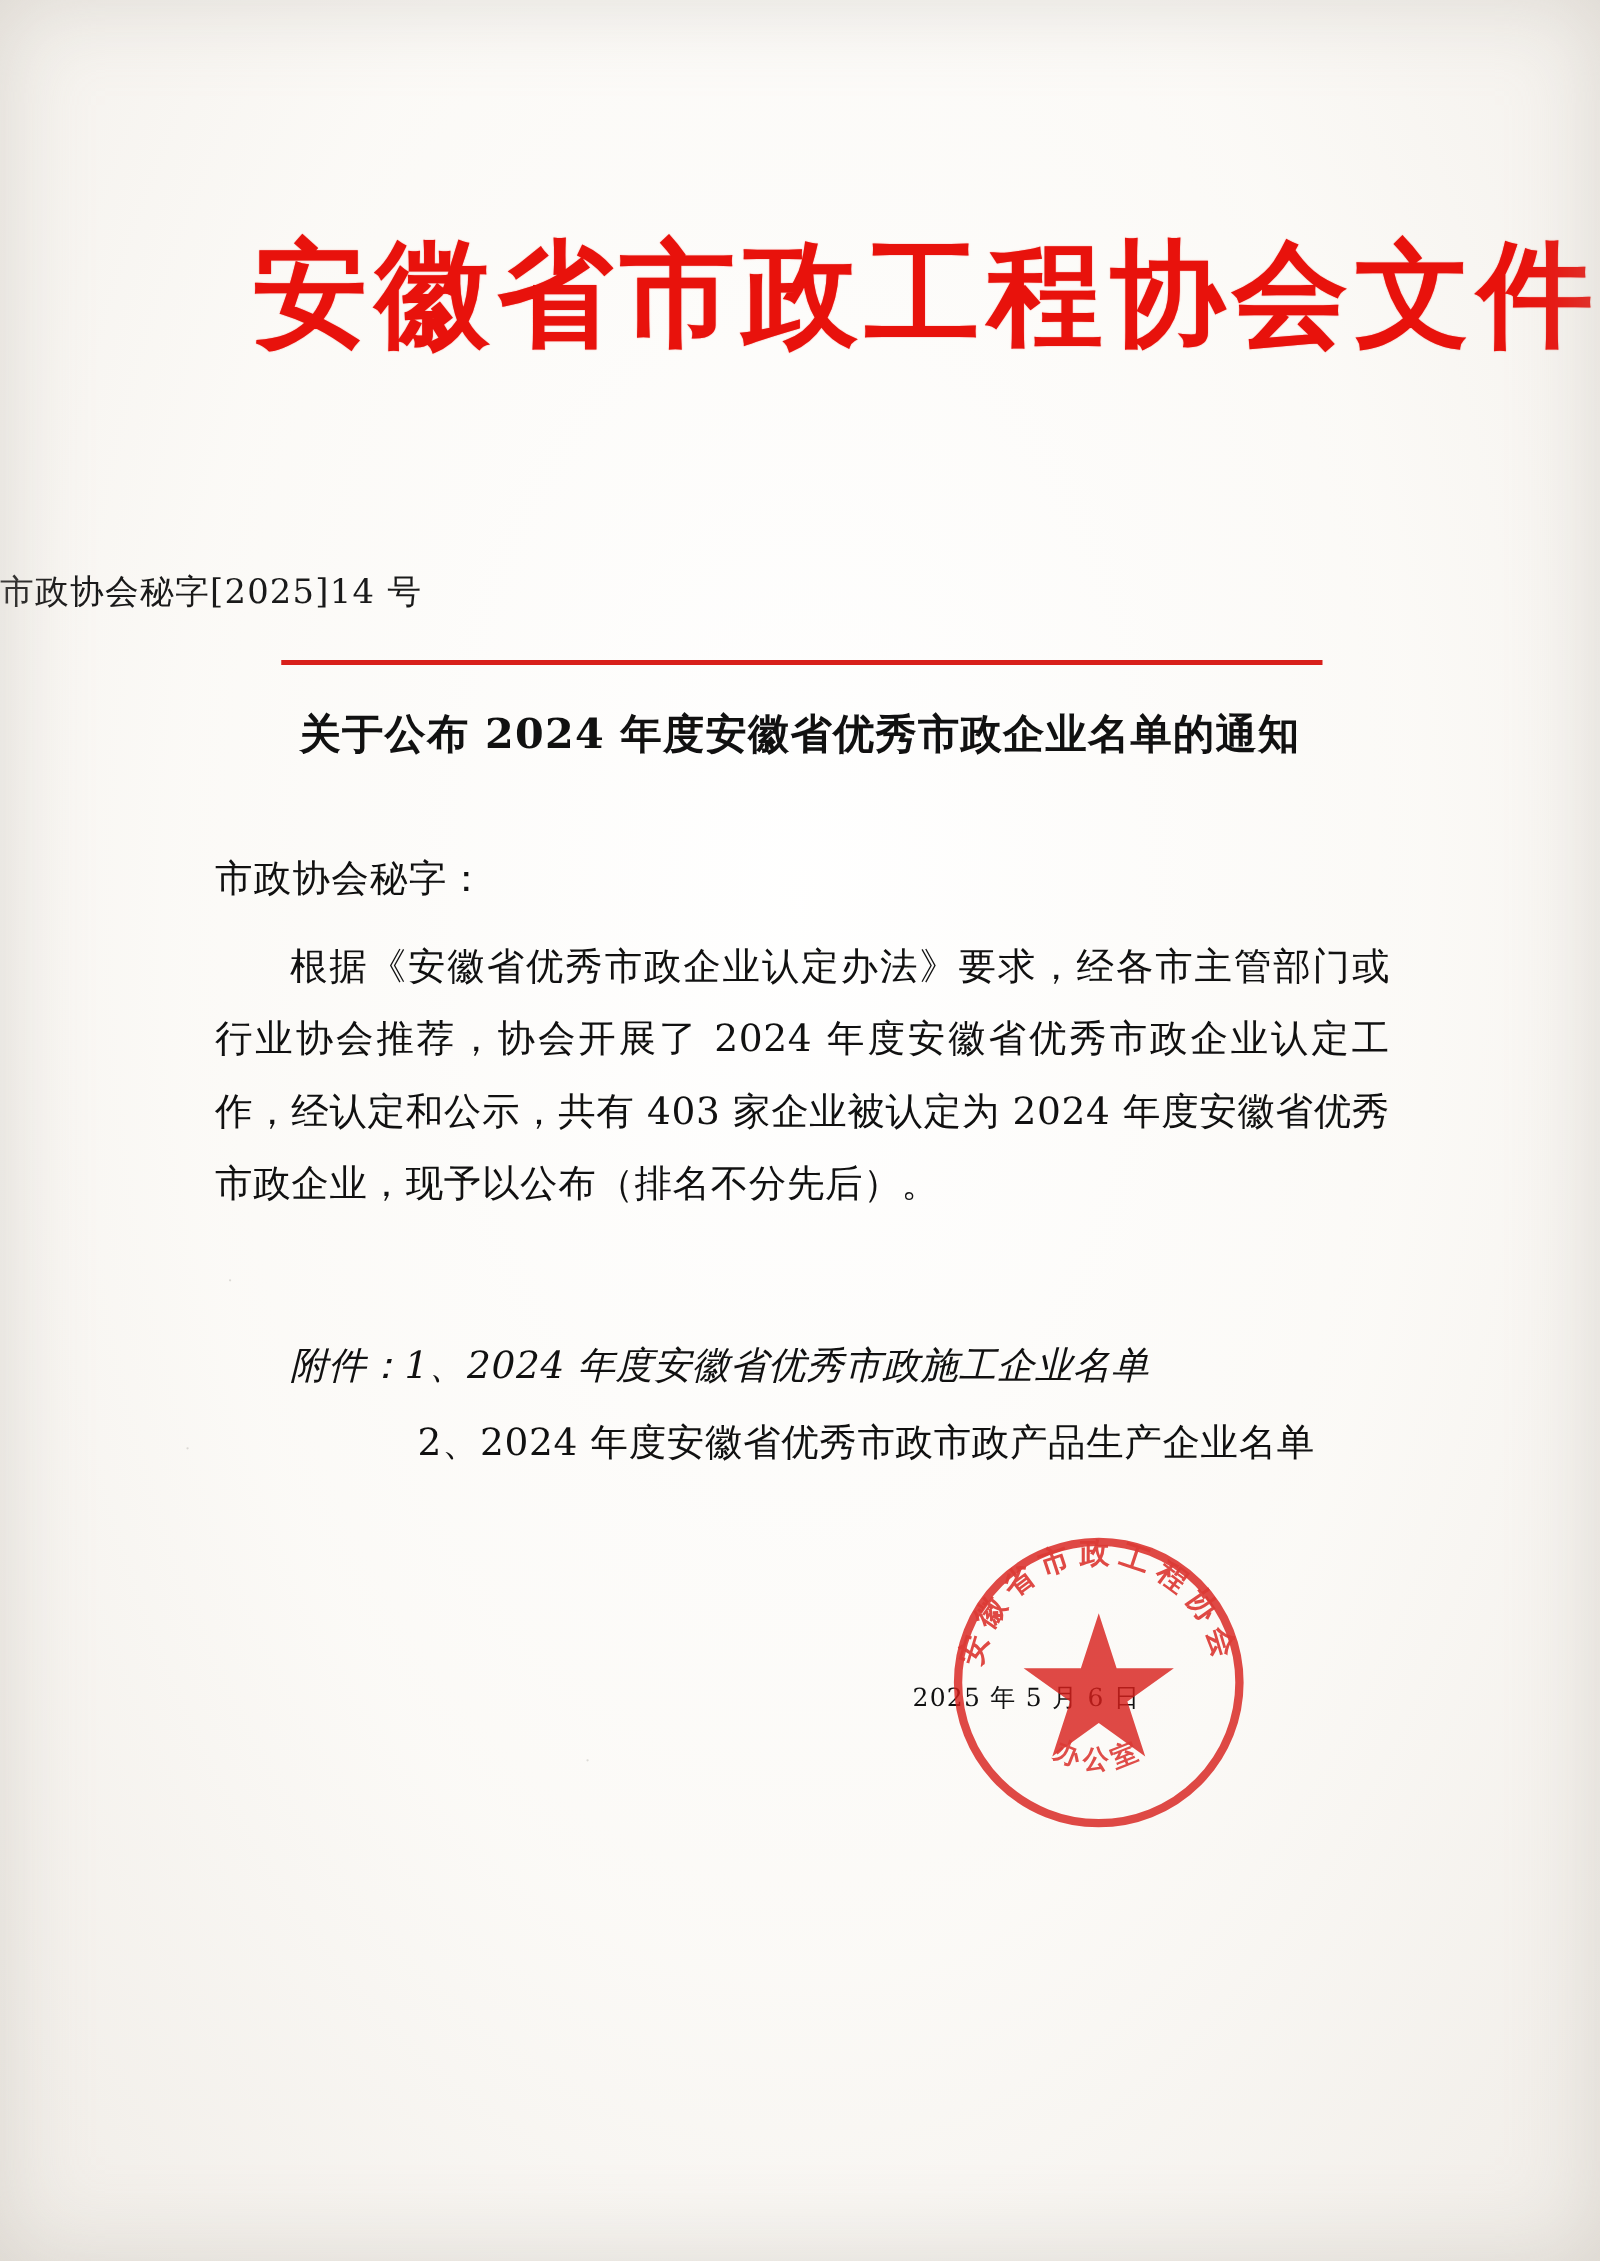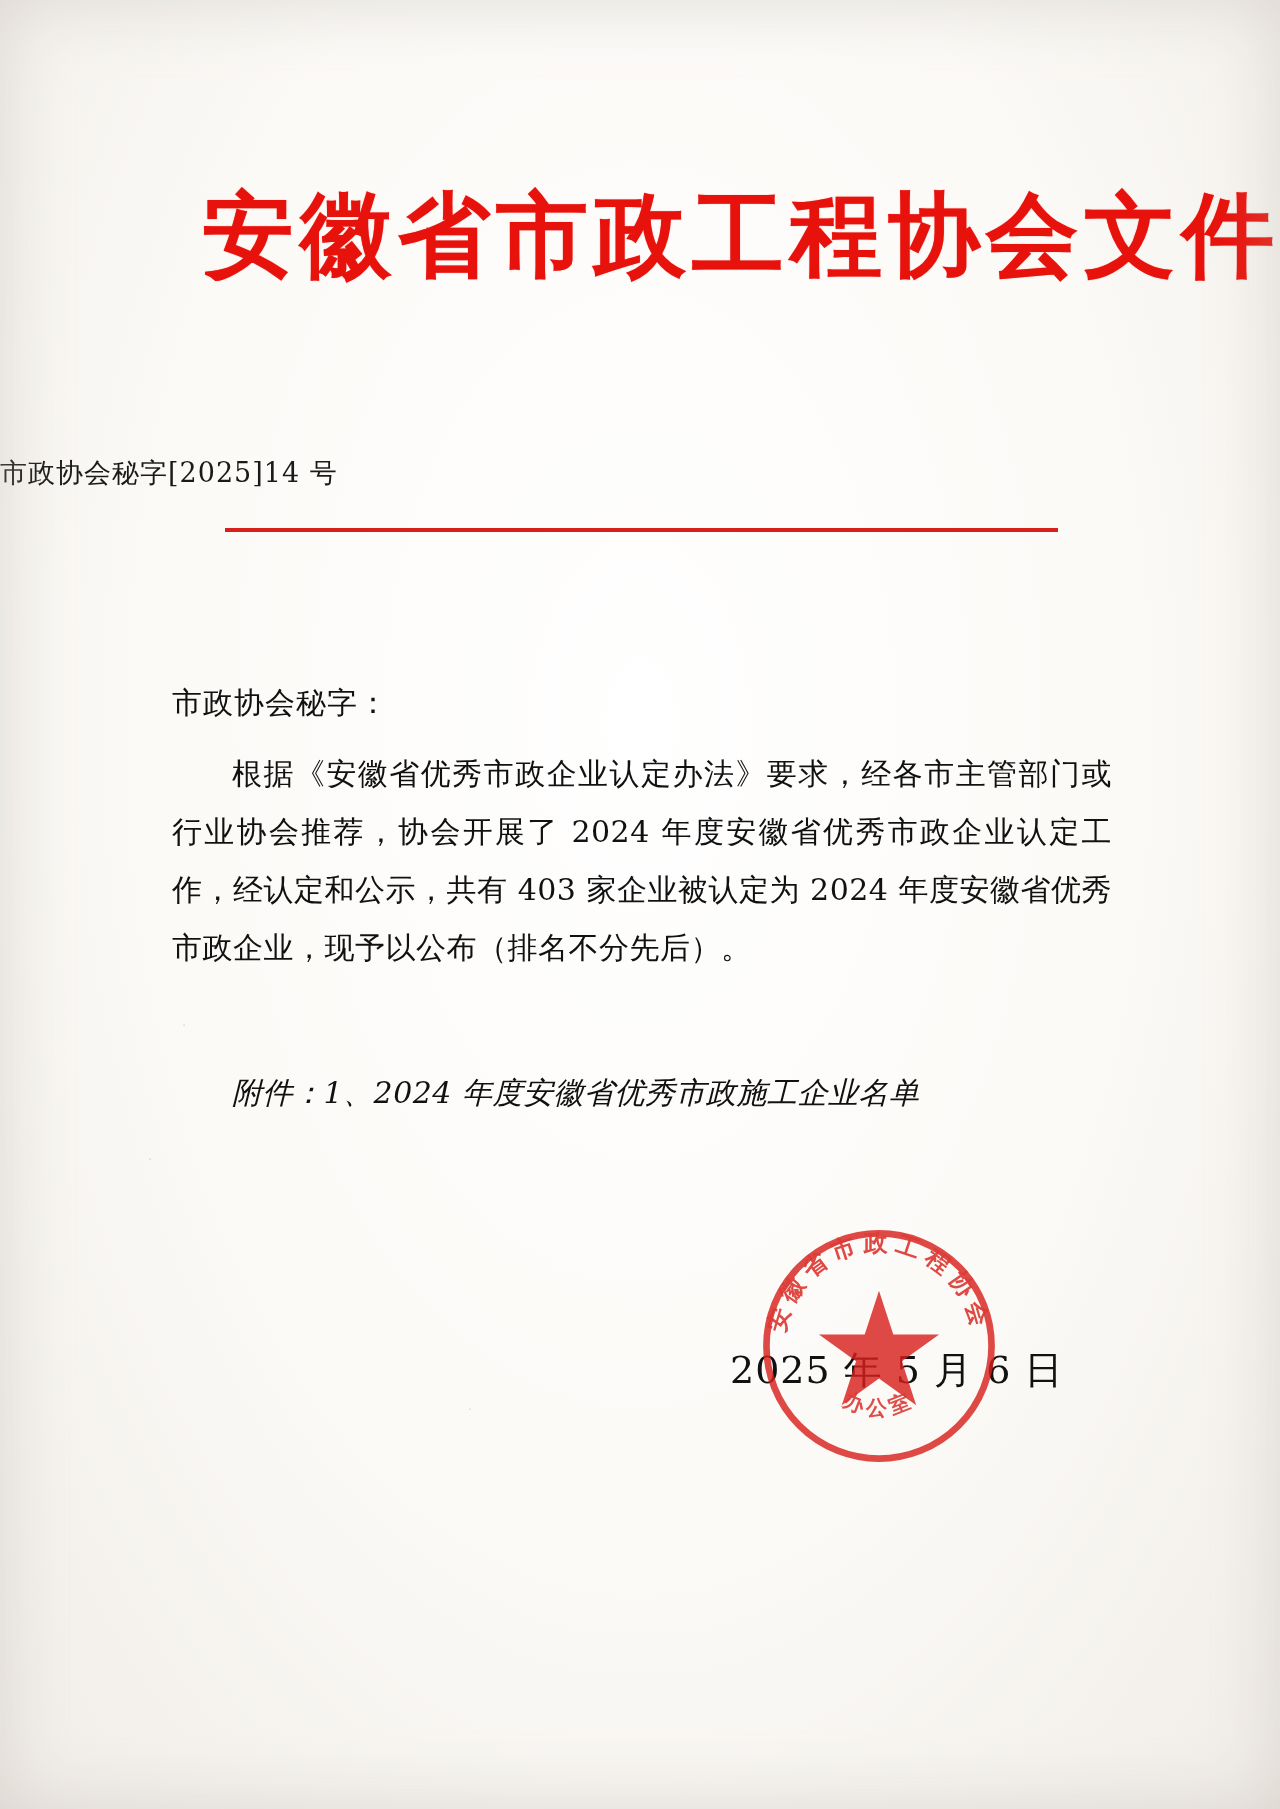--- a/index.html
+++ b/index.html
@@ -127,21 +127,21 @@
     font-style: italic;
   }
   .attachments .att-second {
     padding-left: 102px;
   }
 
   .date-line {
     position: absolute;
     left: 730px;
     top: 1345px;
-    font-size: 38px;
+    font-size: 20px;
     color: #111;
     letter-spacing: 1px;
   }
 
   
   .seal {
     position: absolute;
     left: 755px;
     top: 1222px;
     width: 248px;
@@ -163,30 +163,34 @@
   <div class="paper-tint"></div>
 
   <div class="content">
 
     <div class="doc-title">安徽省市政工程协会文件</div>
 
     <div class="doc-number">市政协会秘字[2025]14 号</div>
 
     <div class="red-rule"></div>
 
+    <div class="notice-title">关于公布 2024 年度安徽省优秀市政企业名单的通知</div>
 
     <div class="salutation">市政协会秘字：</div>
 
     <div class="body-block">
       <p>根据《安徽省优秀市政企业认定办法》要求，经各市主管部门或行业协会推荐，协会开展了 2024 年度安徽省优秀市政企业认定工作，经认定和公示，共有 403 家企业被认定为 2024 年度安徽省优秀市政企业，现予以公布（排名不分先后）。</p>
     </div>
 
     <div class="attachments">
       <div class="att-first">
         <span>附件：</span><span>1、2024 年度安徽省优秀市政施工企业名单</span>
+      </div>
+      <div class="att-second">
+        <span>2、2024 年度安徽省优秀市政市政产品生产企业名单</span>
       </div>
     </div>
 
     <div class="date-line">2025 年 5 月 6 日</div>
 
     <svg class="seal" viewBox="0 0 260 260">
       <defs>
         <path id="sealArcTop" d="M 30 130 A 100 100 0 0 1 230 130"></path>
         <path id="sealArcBottom" d="M 58 130 A 72 72 0 0 0 202 130"></path>
       </defs>

